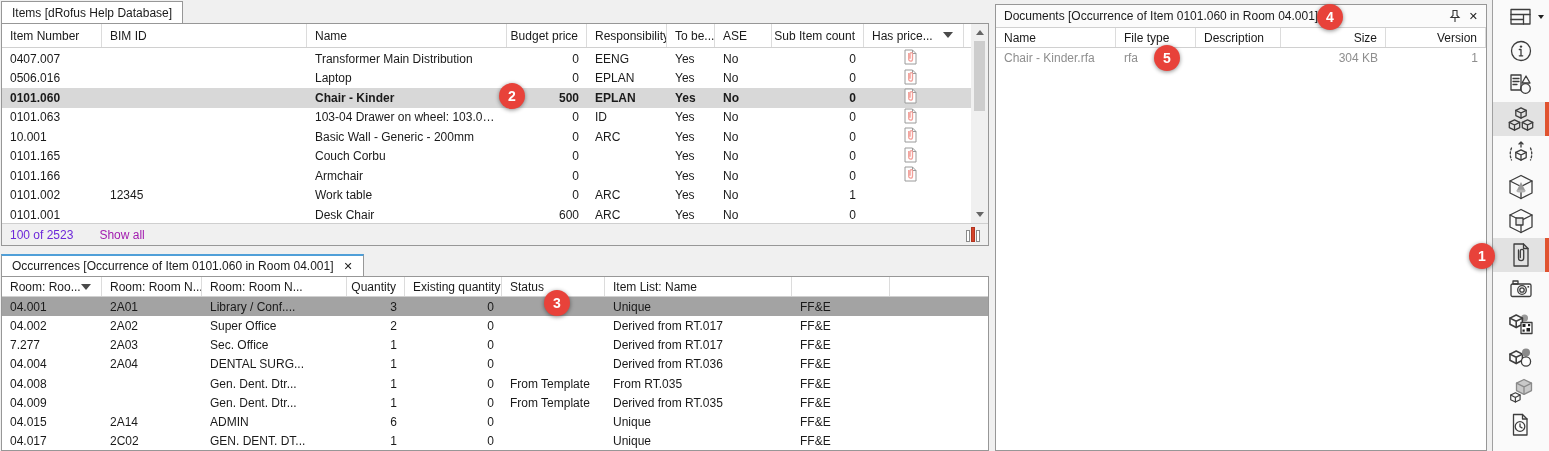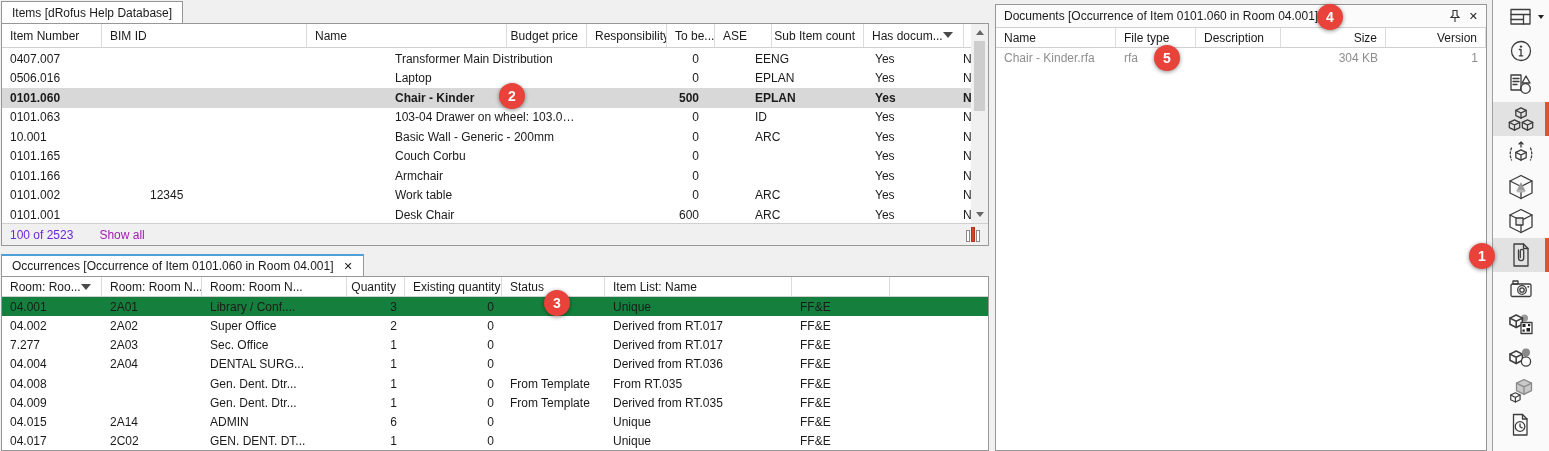--- a/index.html
+++ b/index.html
@@ -19,26 +19,26 @@
   
   .thead { display:grid; background:#fff; border-bottom:1px solid #d0d0d0; }
   .thead .hc { border-right:1px solid #dcdcdc; padding:0 8px; display:flex; align-items:center;
                white-space:nowrap; overflow:hidden; position:relative; }
   .thead .hc.r { justify-content:flex-end; }
   .row { display:grid; align-items:center; white-space:nowrap; }
   .row .c { padding:0 8px; overflow:hidden; text-overflow:ellipsis; }
   .row .c.r { text-align:right; }
 
   .items-head { grid-template-columns:100px 205px 200px 80px 80px 48px 57px 92px 100px; height:24px; }
-  .items-body .row { grid-template-columns:100px 205px 200px 80px 80px 48px 57px 92px 100px; height:19.5px;gap:40px; }
+  .items-body .row { grid-template-columns:100px 205px 200px 80px 80px 48px 57px 92px 100px; height:19.5px; }
   .items-body .row.selected { background:#d8d8d8; font-weight:bold; }
 
   .occ-head { grid-template-columns:100px 100px 145px 58px 97px 103px 187px 98px 1fr; height:20px; }
   .occ-body .row { grid-template-columns:100px 100px 145px 58px 97px 103px 187px 98px 1fr; height:19.25px; }
-  .occ-body .row.selected { background:#15803d; }
+  .occ-body .row.selected { background:#a3a3a3; }
 
   .doc-head { grid-template-columns:120px 80px 85px 105px 1fr; height:20px; }
   .doc-body .row { grid-template-columns:120px 80px 85px 105px 1fr; height:20px; color:#8e8e8e; }
 
   
   .tri-down { width:0; height:0; border-left:5px solid transparent; border-right:5px solid transparent;
               border-top:6px solid #4a4a4a; display:inline-block; }
   .tri-up-s { width:0; height:0; border-left:4px solid transparent; border-right:4px solid transparent;
               border-bottom:5px solid #666; }
   .tri-down-s { width:0; height:0; border-left:4px solid transparent; border-right:4px solid transparent;
@@ -124,21 +124,21 @@
     <div class="thead items-head">
       <div class="hc">Item Number</div>
       <div class="hc">BIM ID</div>
       <div class="hc">Name</div>
       <div class="hc r">Budget price</div>
       <div class="hc">Responsibility</div>
       <div class="hc">To be...</div>
       <div class="hc">ASE</div>
       <div class="hc r">Sub Item count</div>
       <div class="hc">
-        <span>Has docum...</span>
+        <span>Has price...</span>
         <span class="tri-down htri"></span>
       </div>
     </div>
     <div class="items-body">
         <div class="row">
     <span class="c">0407.007</span>
     <span class="c"></span>
     <span class="c">Transformer Main Distribution</span>
     <span class="c r">0</span>
     <span class="c">EENG</span>

